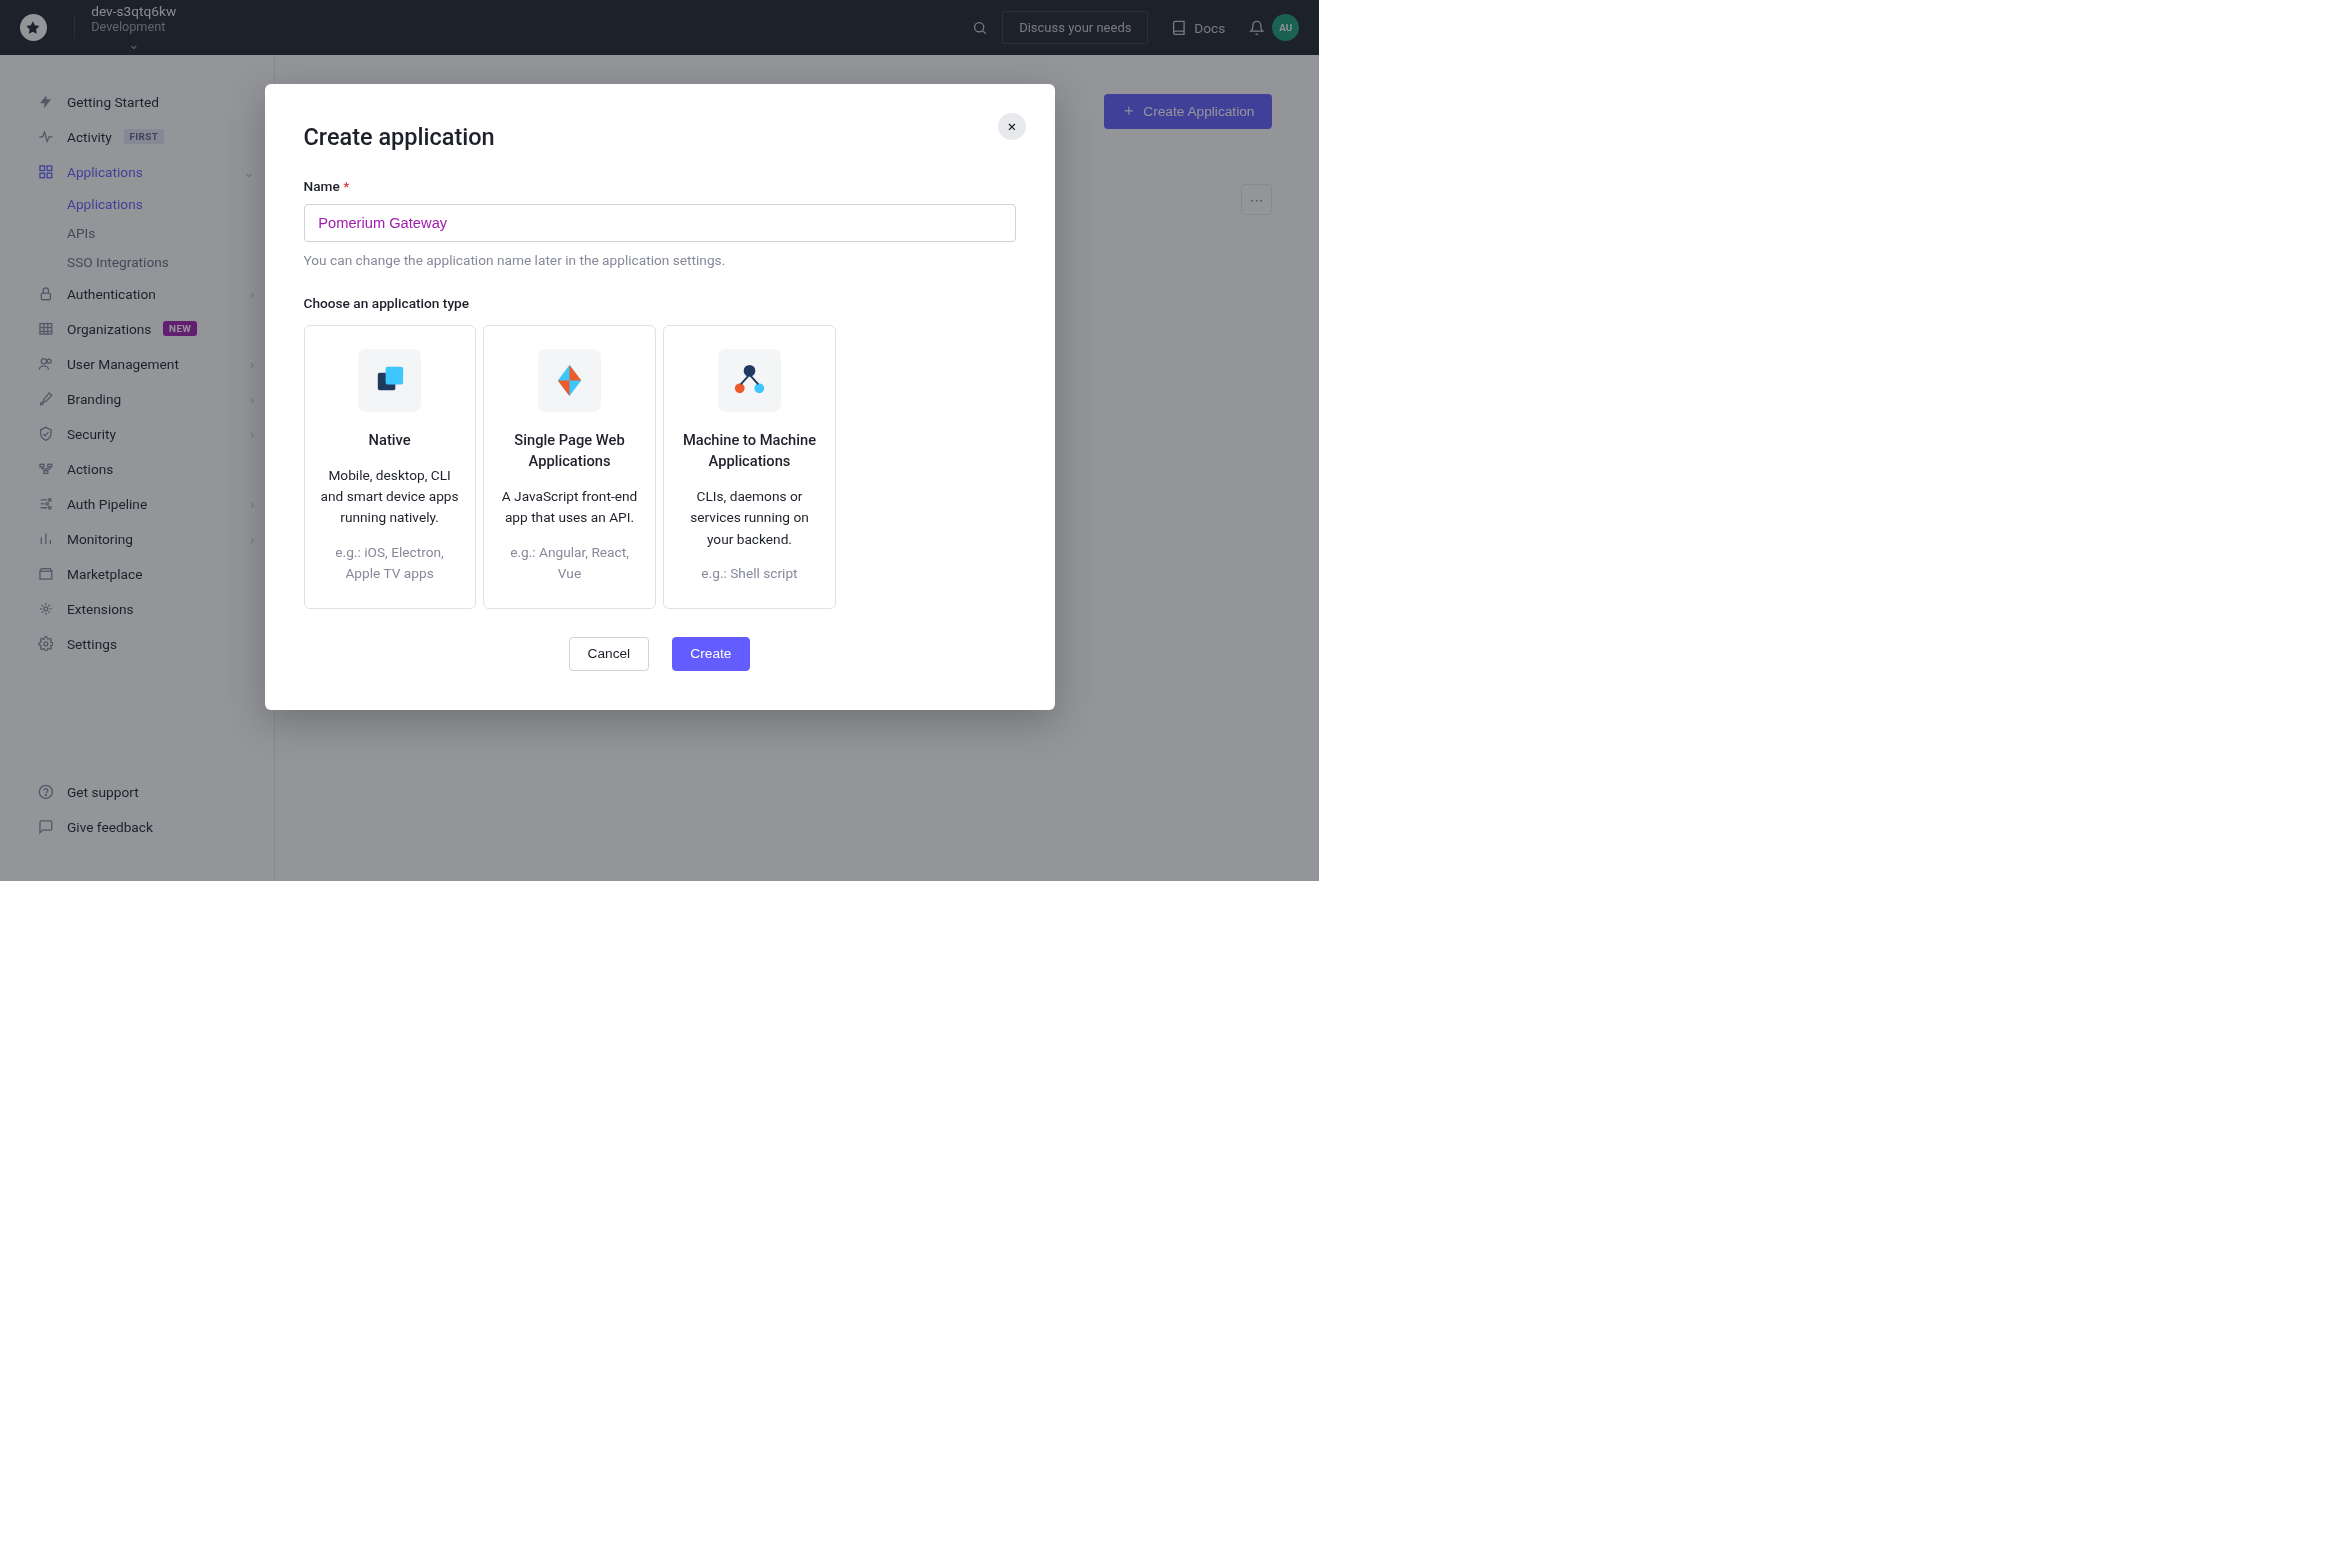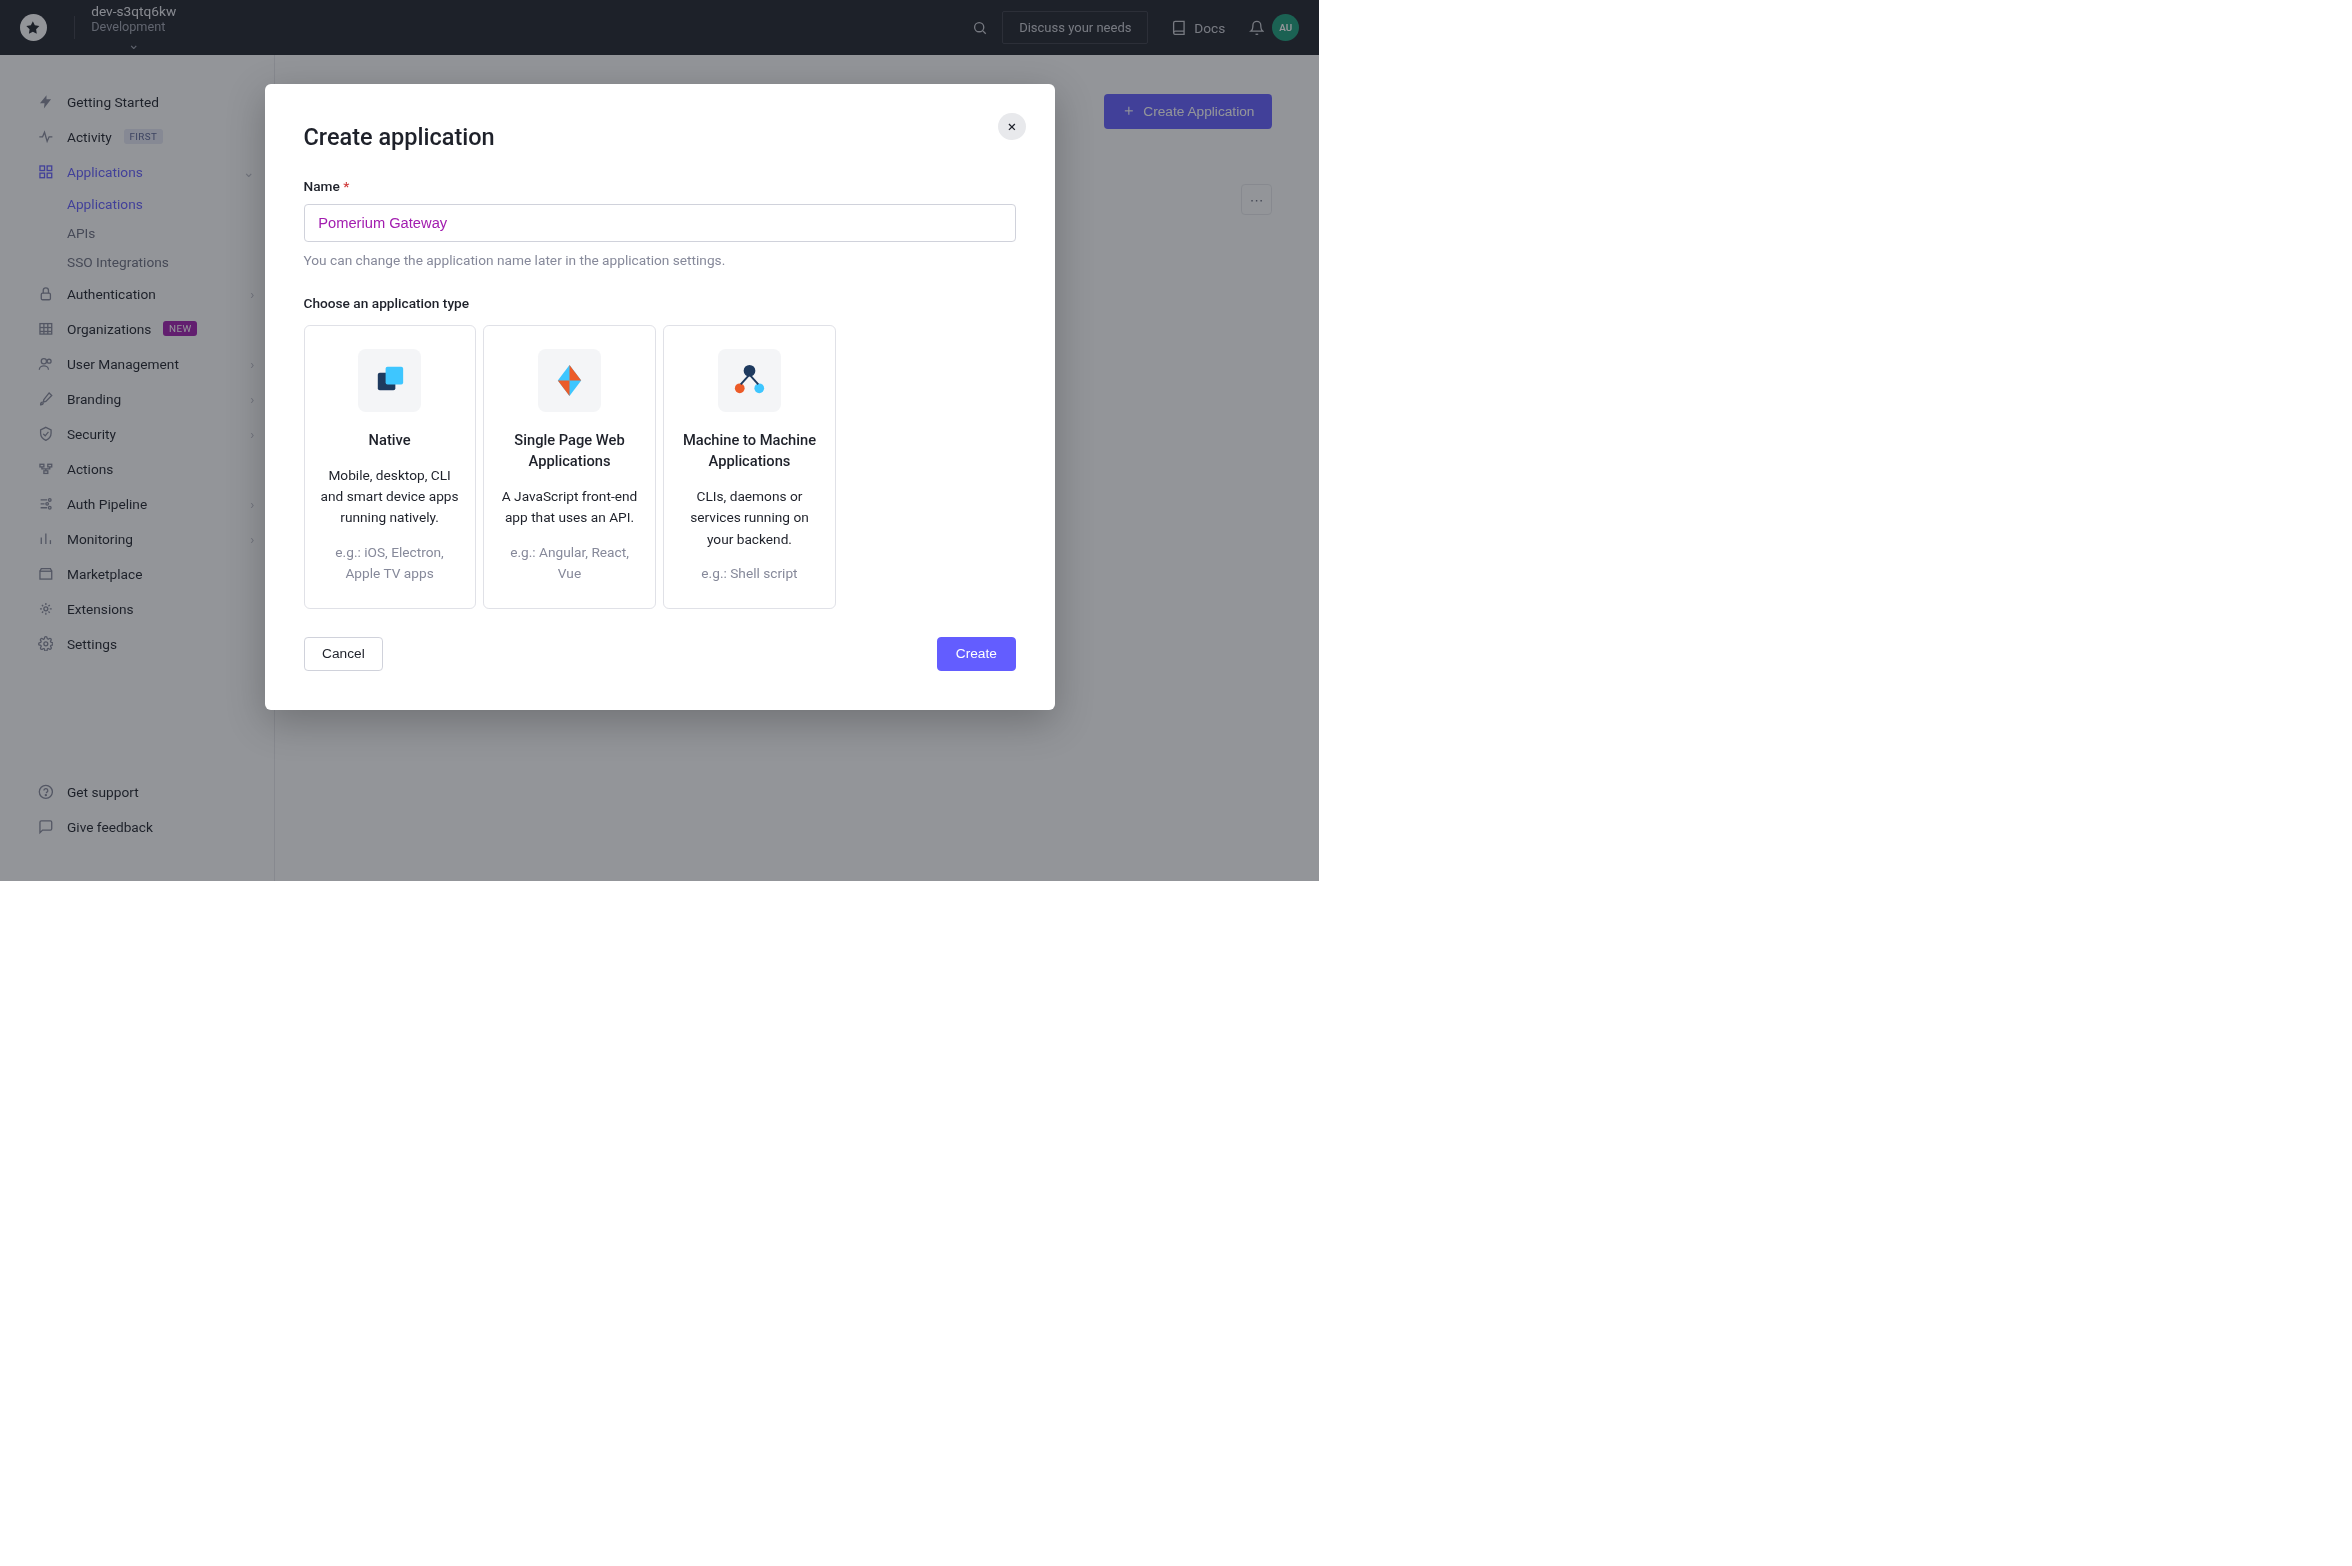--- a/index.html
+++ b/index.html
@@ -22,21 +22,21 @@
 
 .sidebar { position: absolute; top: 55px; left: 16px; bottom: 0; width: 259px; border-right: 1px solid #e8e9ec; padding: 29px 0; display: flex; flex-direction: column; }
 .nav { flex: 1; overflow: auto; }
 .nitem { display: flex; align-items: center; height: 35px; padding: 0 19.6px; gap: 11.8px; color: #1e212a; cursor: pointer; font-size: 13.7px; }
 .nitem .nicon { width: 19.6px; height: 19.6px; display: flex; align-items: center; justify-content: center; color: #86899a; }
 .nitem.active { color: #635dff; }
 .nitem.active .nicon { color: #635dff; }
 .nitem .chev { margin-left: auto; color: #bdbfc9; }
 .subitem { padding-left: 51px; height: 29px; display: flex; align-items: center; cursor: pointer; color: #6c6f80; font-size: 13.7px; }
 .subitem.active { color: #635dff; }
-.badge { font-size: 9.8px; font-weight: 400; padding: 2px 5.9px; border-radius: 2.9px; letter-spacing: 0.4px; }
+.badge { font-size: 9.8px; font-weight: 700; padding: 2px 5.9px; border-radius: 2.9px; letter-spacing: 0.4px; }
 .badge.first { background: #e6e8f5; color: #5a6394; }
 .badge.new { background: #a21caf; color: #fff; }
 .sidebar-footer { padding: 7.8px 0; }
 
 
 .main { position: absolute; top: 55px; left: 259px; right: 0; bottom: 0; padding: 39px 47px; }
 .page-header-row { display: flex; justify-content: flex-end; }
 .create-app-btn { background: #635dff; color: #fff; border: none; padding: 9.8px 17.6px; border-radius: 3.9px; display: flex; align-items: center; gap: 7.8px; font-size: 13.7px; cursor: pointer; }
 .more-btn { position: absolute; right: 47px; top: 129px; width: 31px; height: 31px; border: 1px solid #e8e9ec; border-radius: 3.9px; display: flex; align-items: center; justify-content: center; color: #6c6f80; cursor: pointer; }
 
@@ -50,21 +50,21 @@
 .text-input { width: 100%; border: 1px solid #d0d2db; border-radius: 3.9px; padding: 9.8px 13.7px; font-size: 14.7px; color: #a21caf; }
 .hint { color: #86899a; font-size: 13.7px; margin-top: 9.8px; }
 .type-label { font-size: 13.7px; font-weight: 500; margin-top: 27.4px; margin-bottom: 13.7px; }
 .cards { display: grid; grid-template-columns: repeat(4, 1fr); gap: 7.8px; }
 .card { border: 1px solid #e0e1e7; border-radius: 5.9px; padding: 23.5px 13.7px; text-align: center; cursor: pointer; }
 .card.selected { border-color: #635dff; box-shadow: 0 0 0 1px #635dff inset; }
 .card .icon-sq { width: 63px; height: 63px; margin: 0 auto 17.6px; border-radius: 7.8px; background: #f4f5f7; display: flex; align-items: center; justify-content: center; }
 .card h3 { font-size: 14.7px; font-weight: 500; margin-bottom: 13.7px; line-height: 1.45; color: #1e212a; }
 .card .desc { font-size: 13.7px; color: #1e212a; line-height: 1.55; margin-bottom: 13.7px; }
 .card .ex { font-size: 13.7px; color: #86899a; line-height: 1.55; }
-.modal-footer { display: flex; justify-content: space-between; gap: 23px; margin-top: 27.4px; }
+.modal-footer { display: flex; justify-content: center; gap: 23px; margin-top: 27.4px; }
 .btn { padding: 8.8px 17.6px; border-radius: 3.9px; font-size: 13.7px; cursor: pointer; }
 .btn.secondary { background: #fff; border: 1px solid #d0d2db; color: #1e212a; }
 .btn.primary { background: #635dff; border: 1px solid #635dff; color: #fff; }
 </style>
 </head>
 <body>
 
 <div class="header">
   <div class="logo-wrap">
     <svg viewBox="0 0 24 24" fill="#1e212a">

